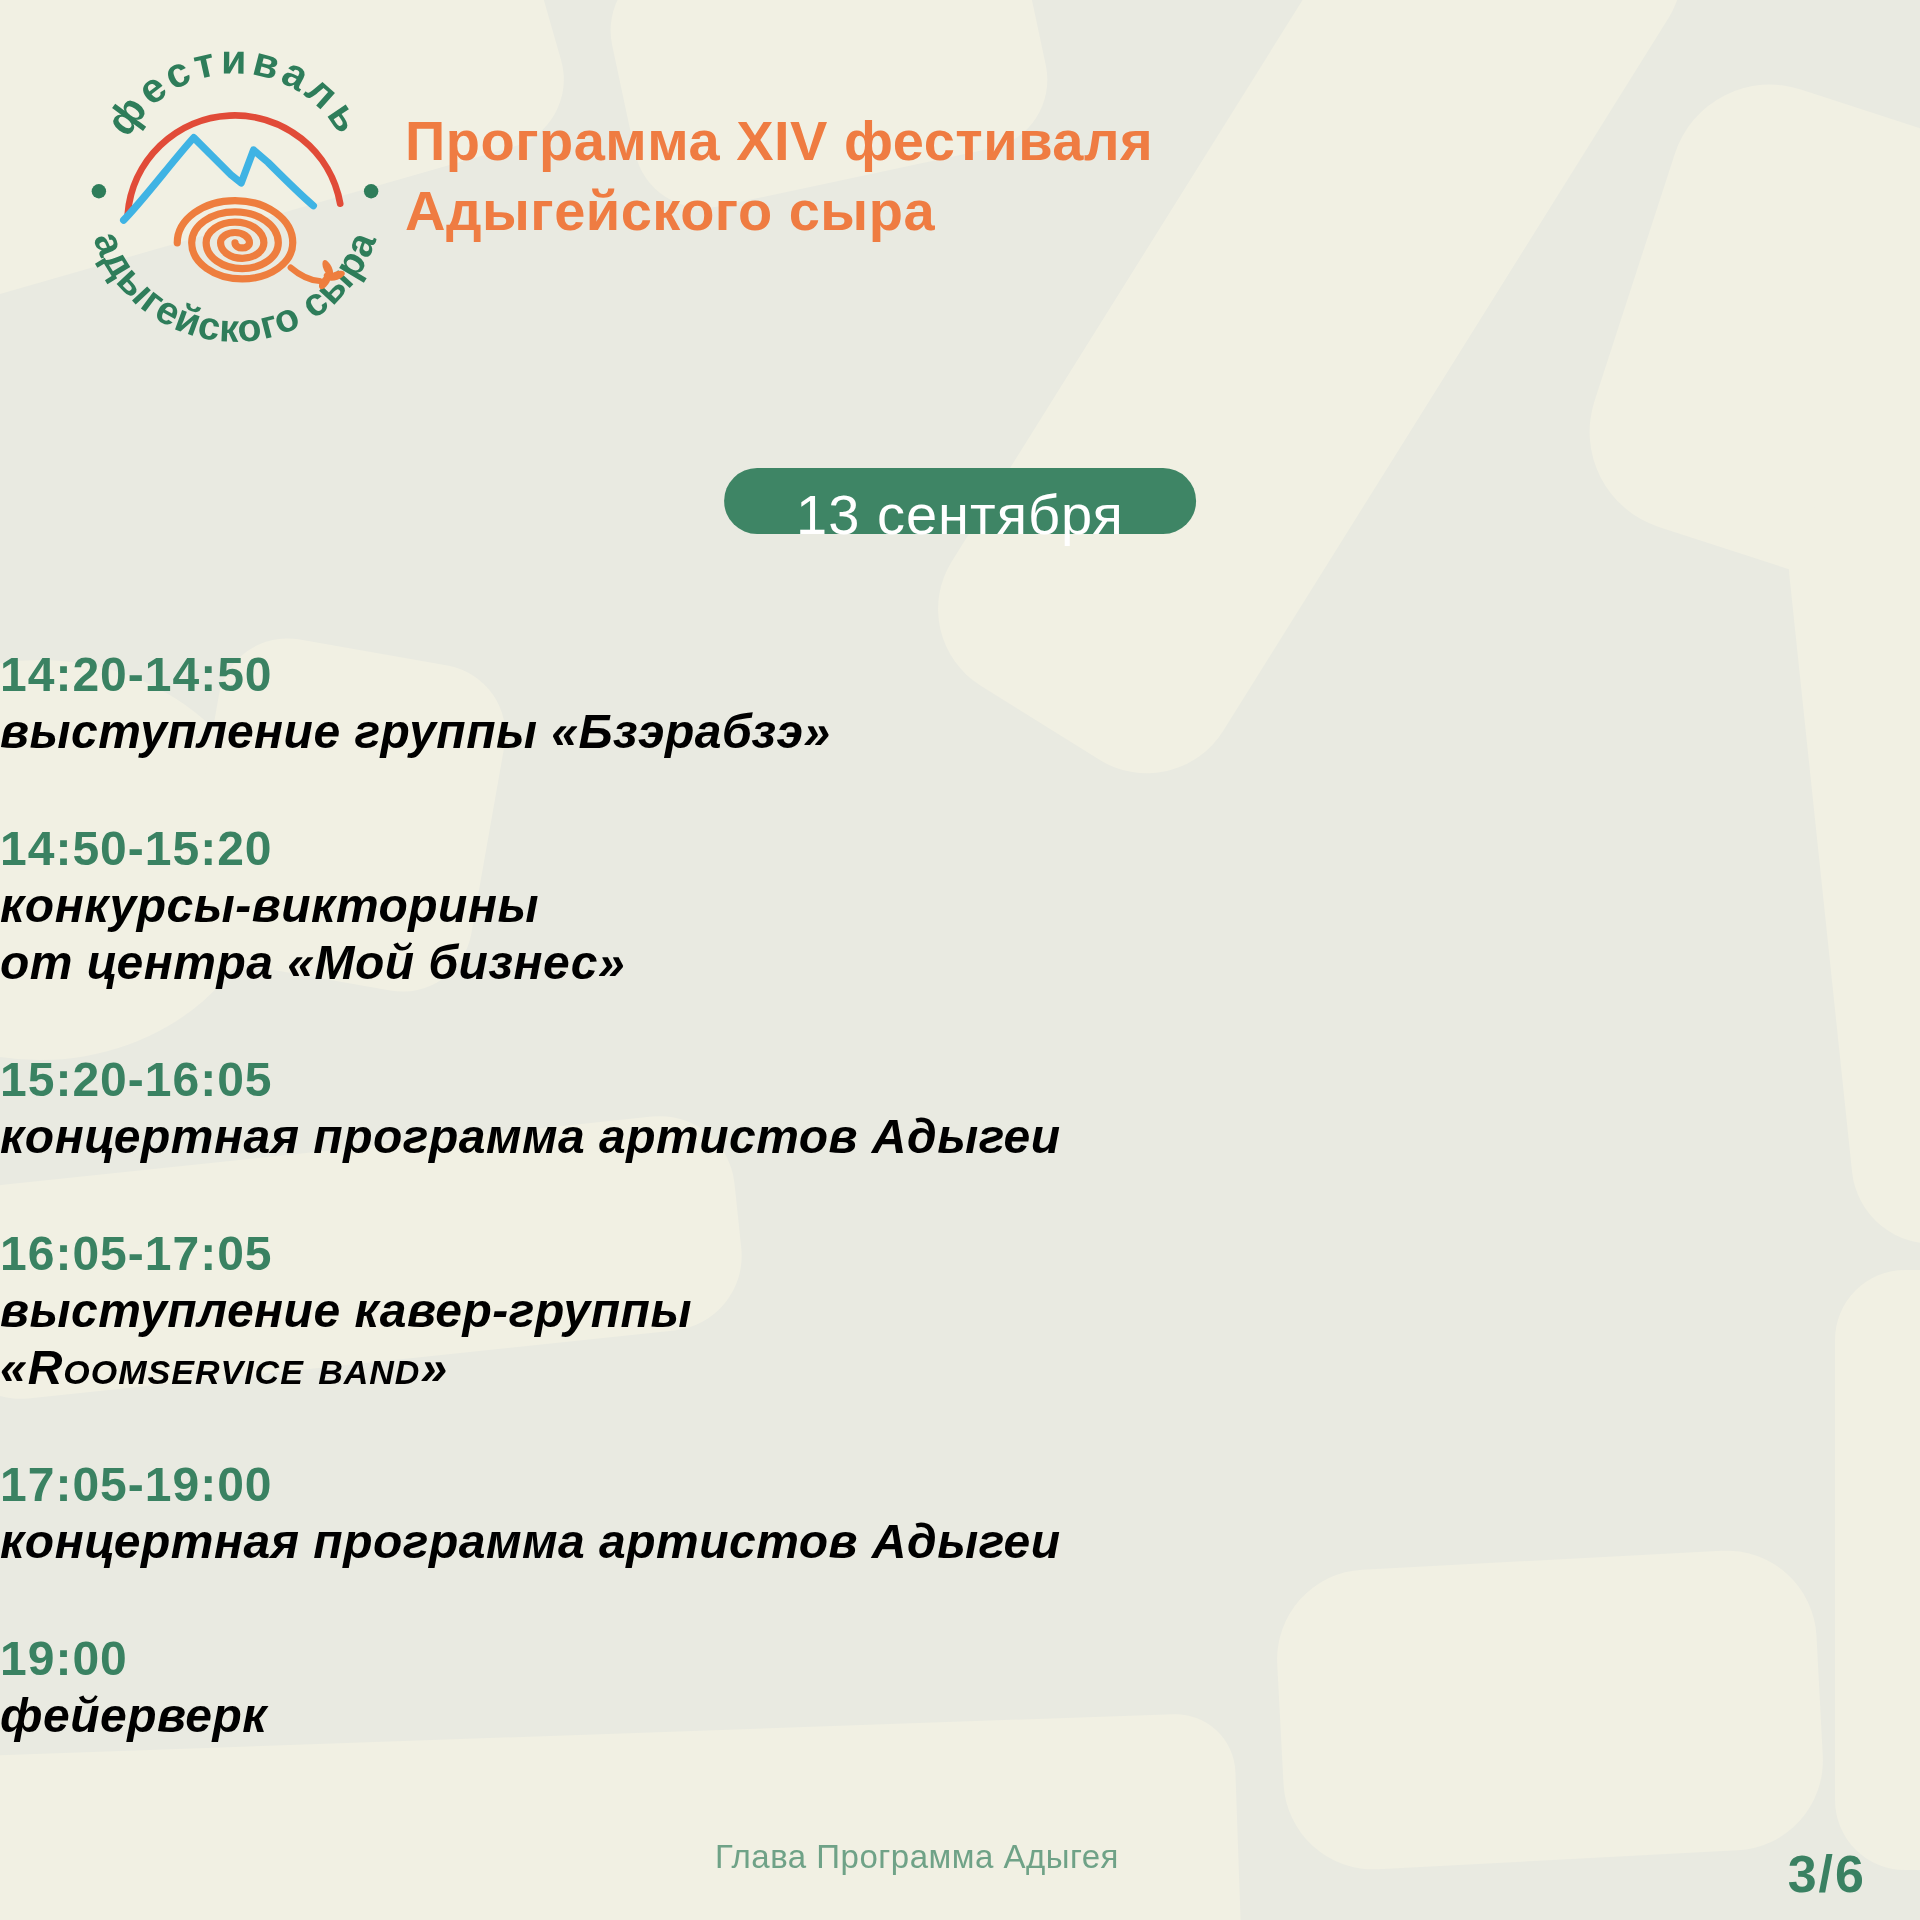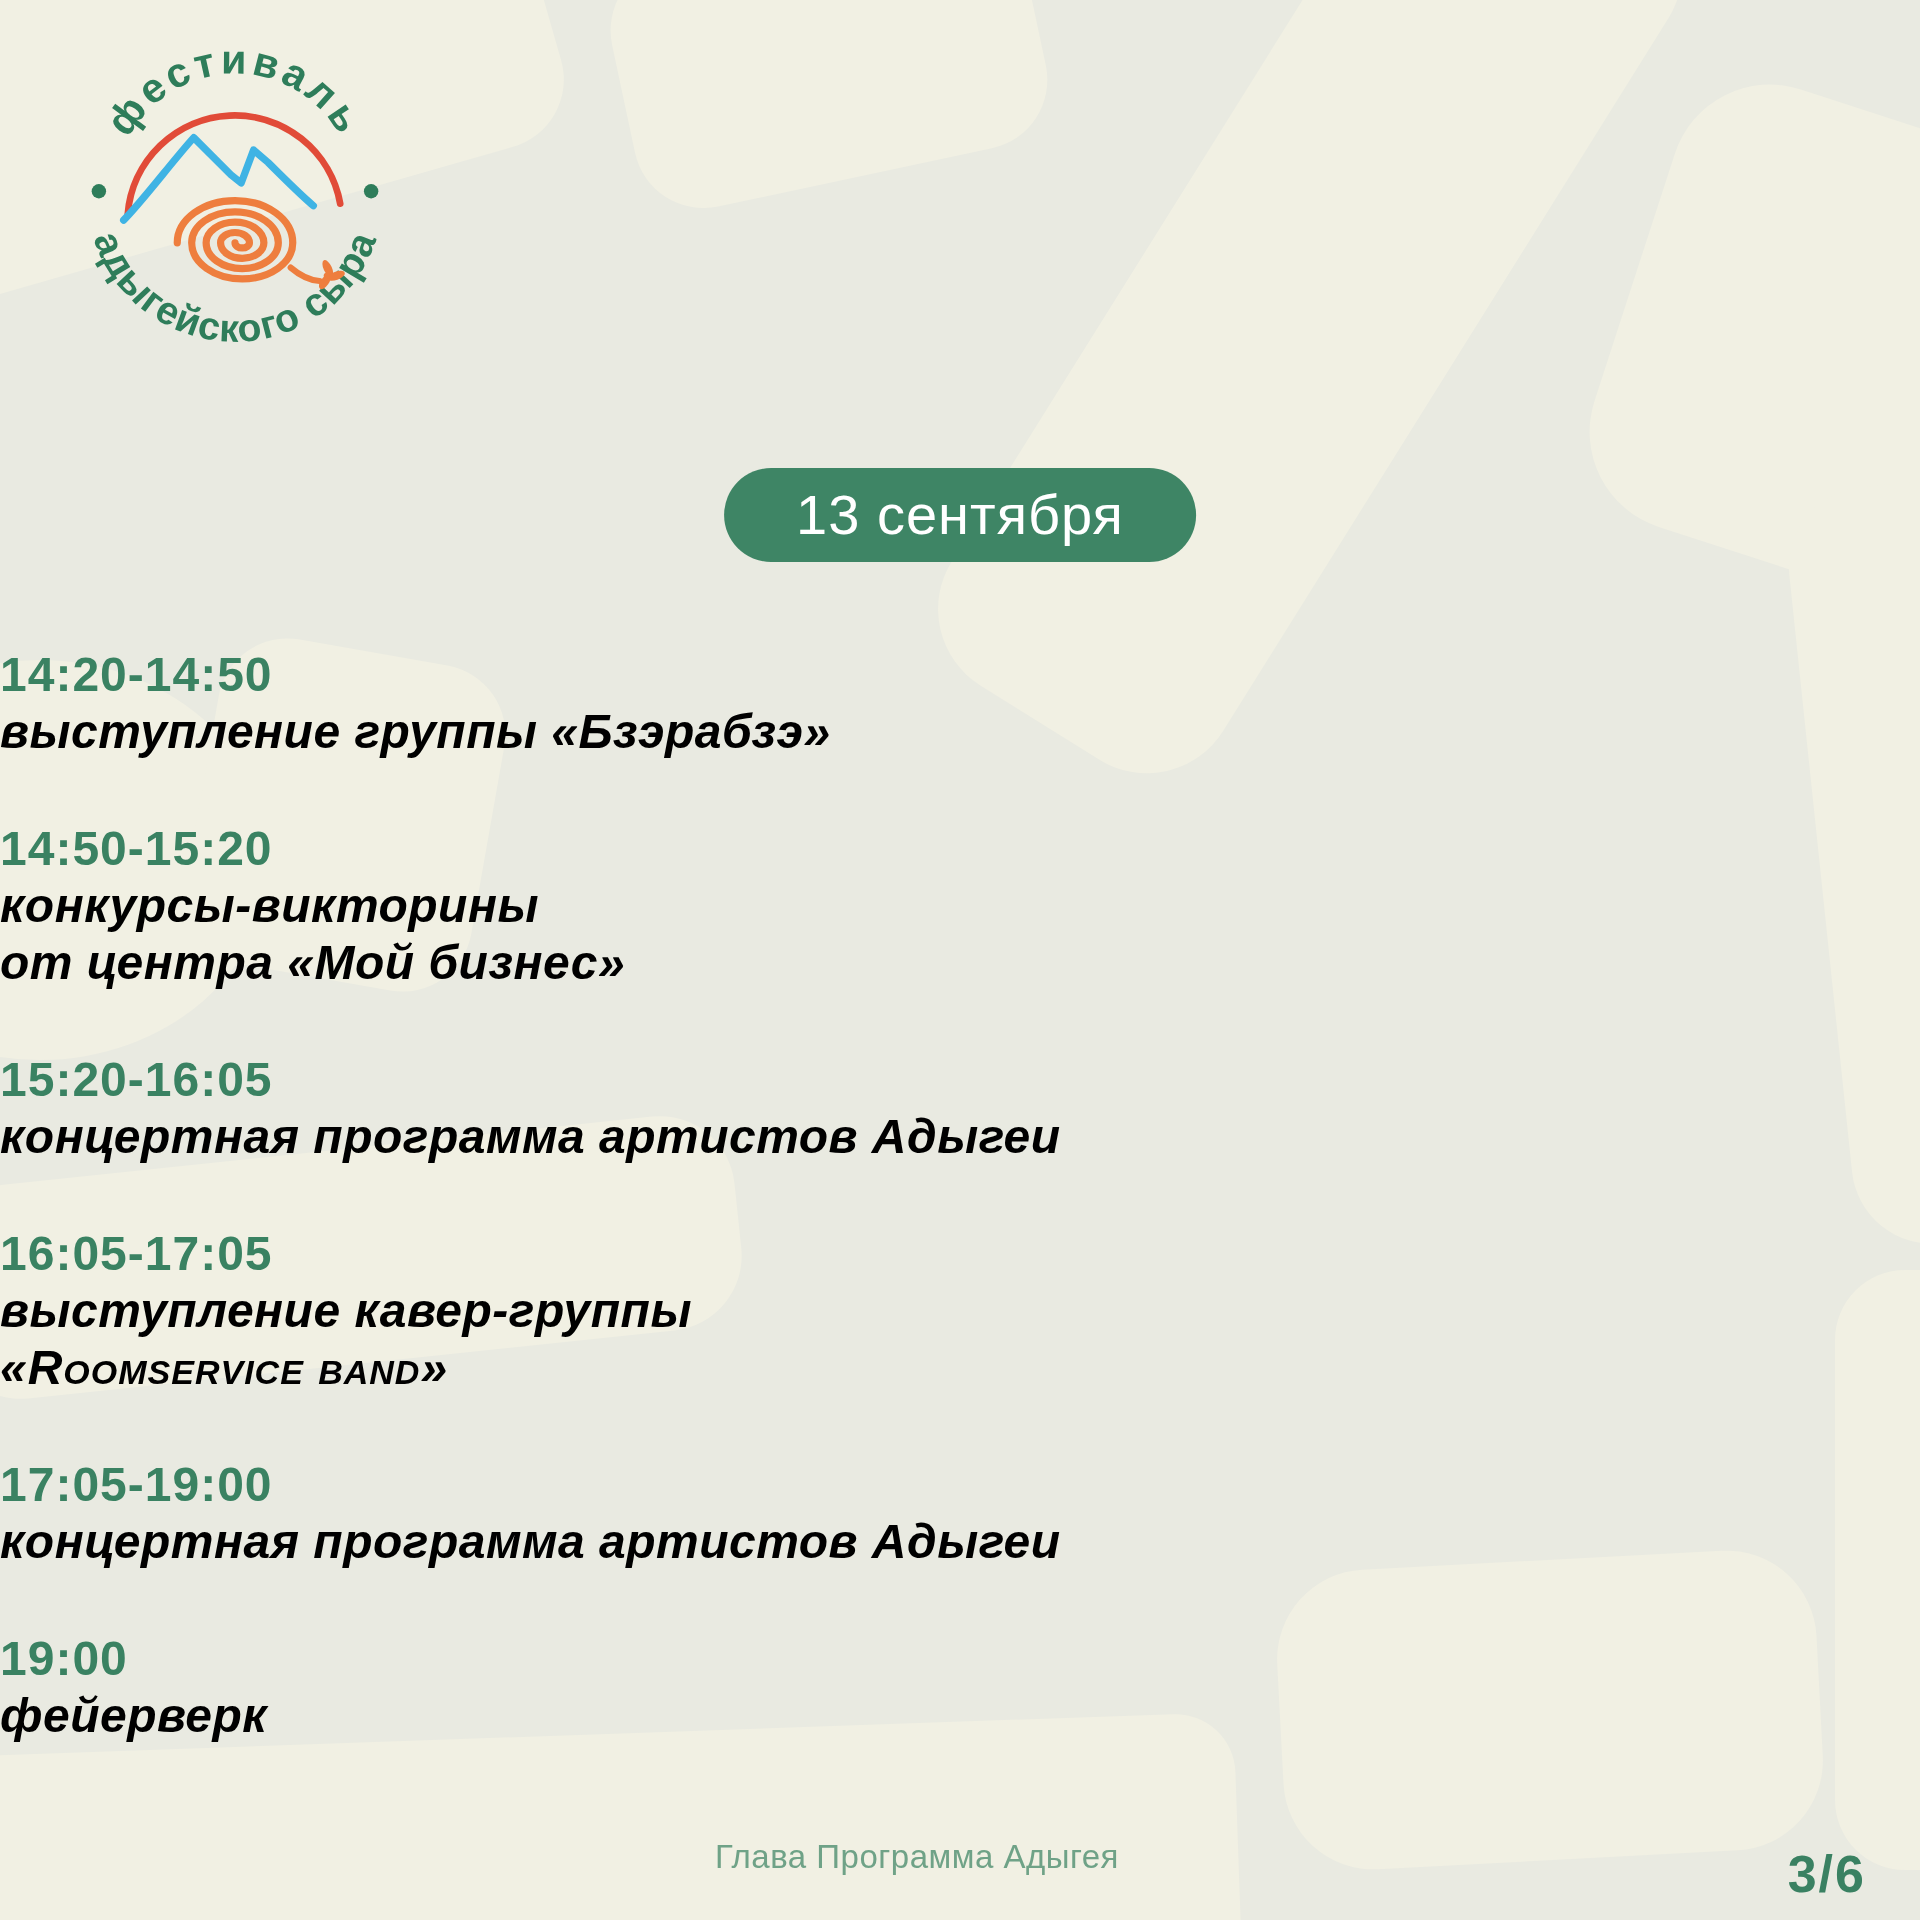--- a/index.html
+++ b/index.html
@@ -11,21 +11,21 @@
   .watermark { position:absolute; inset:0; }
   .logo { position:absolute; left:70px; top:18px; width:330px; height:330px; }
   .title {
     position:absolute; left:405px; top:106px;
     font-size:56px; line-height:70px; font-weight:700;
     color:#ef7c42; letter-spacing:0.5px; white-space:nowrap;
   }
   .badge {
     position:absolute; top:468px; left:50%; transform:translateX(-50%);
     background:#3e8565; color:#ffffff; border-radius:48px;
-    height:94px; line-height:94px; padding:0 72px;
+    height:66px; line-height:94px; padding:0 72px;
     font-size:56px; letter-spacing:1px; white-space:nowrap;
   }
   .schedule {
     position:absolute; top:646px; left:0; width:100%;
   }
   .sch-item { margin:0 0 60px 0; }
   .sch-time {
     font-size:48px; line-height:57px; font-weight:700;
     color:#3a8262; letter-spacing:1px;
   }
@@ -98,20 +98,24 @@
 
     <path d="M 214,242 Q 228,254 242,255" fill="none" stroke="#ee7e3e" stroke-width="6" stroke-linecap="round"></path>
     <g fill="#ee7e3e">
       <ellipse cx="250" cy="243" rx="4" ry="9" transform="rotate(-25 250 243)"></ellipse>
       <ellipse cx="258" cy="250" rx="9" ry="4" transform="rotate(-20 258 250)"></ellipse>
       <ellipse cx="247" cy="256" rx="4" ry="8" transform="rotate(35 247 256)"></ellipse>
       <circle cx="249" cy="250" r="3"></circle>
     </g>
   </svg>
 
+  <div class="title">
+    <div>Программа XIV фестиваля</div>
+    <div>Адыгейского сыра</div>
+  </div>
 
   <div class="badge">13 сентября</div>
 
   <div class="schedule">
 
     <div class="sch-item">
       <div class="sch-time">14:20-14:50</div>
       <div class="sch-line">выступление группы «Бзэрабзэ»</div>
     </div>
 

